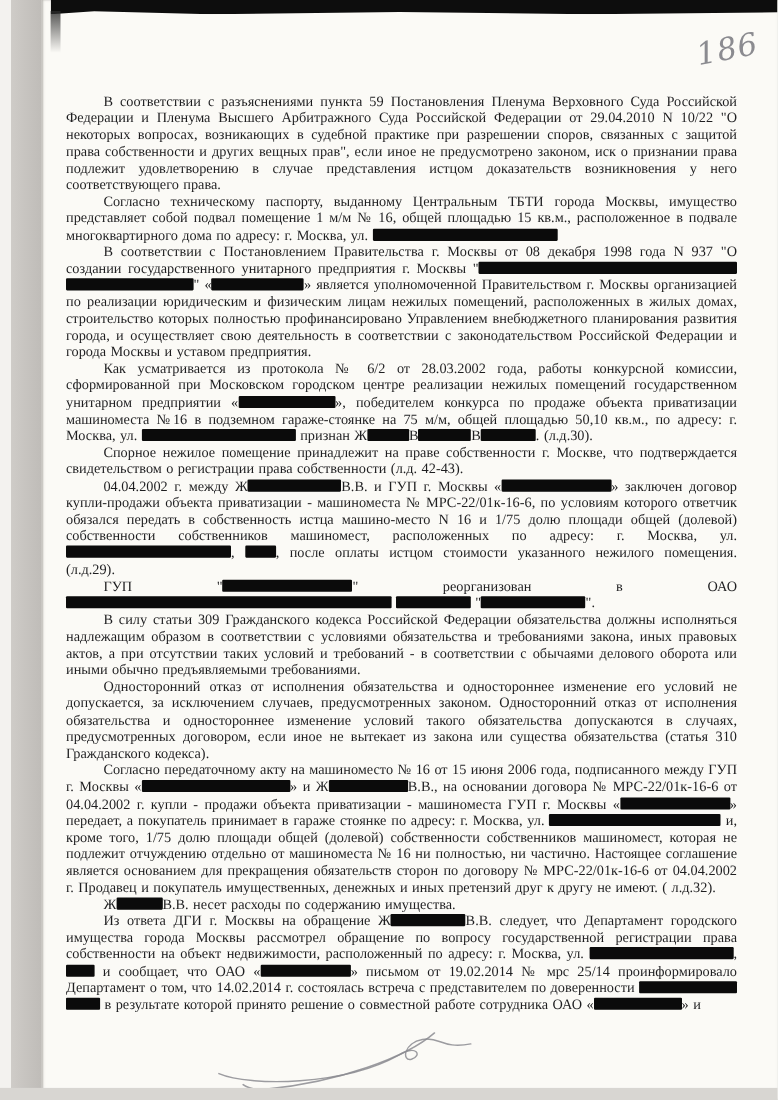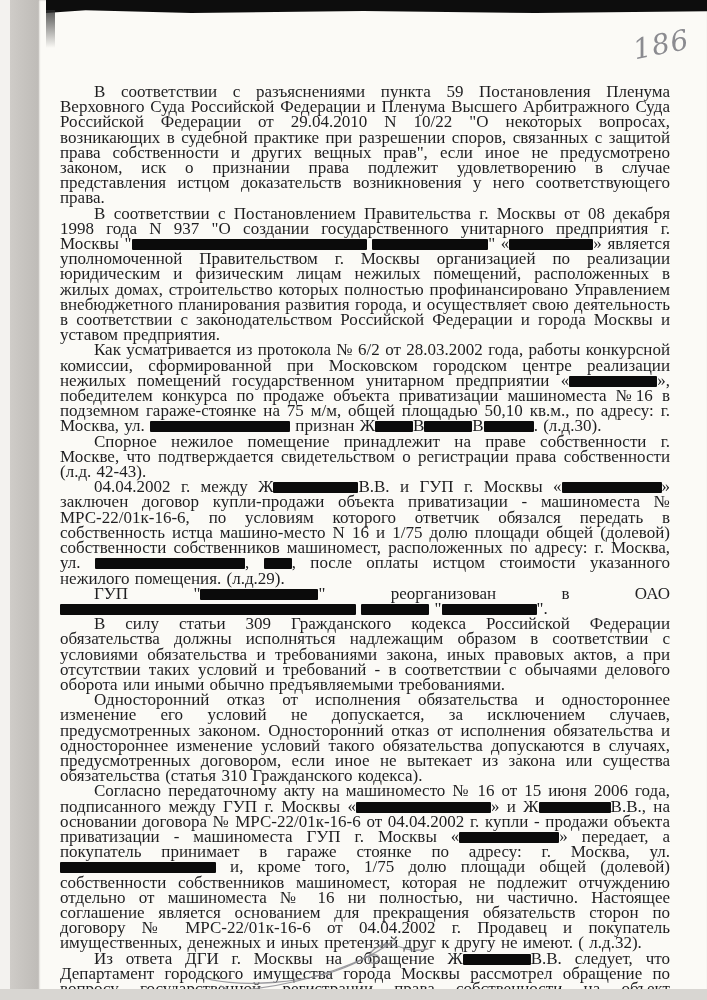--- a/index.html
+++ b/index.html
@@ -51,21 +51,21 @@
     transform:rotate(-11deg);
     letter-spacing:1px;
   }
   .content{
     position:absolute;left:60px;top:84px;width:610px;
   }
   .para{
     margin:0;
     text-indent:34px;
     text-align:justify;
-    font-size:17px;
+    font-size:13px;
     line-height:15.2px;
     color:var(--ink);
     word-spacing:0.06em;
   }
   .redaction{
     display:inline-block;
     height:11px;
     background:var(--redaction);
     vertical-align:-1px;
     border-radius:1px;
@@ -83,28 +83,30 @@
 
 <div class="page"></div>
 <div class="scan-gutter"></div>
 <div class="edge-bar"></div>
 <div class="corner-shadow"></div>
 
 <div class="page-num">186</div>
 
 <div class="content">
     <p class="para">В соответствии с разъяснениями пункта 59 Постановления Пленума Верховного Суда Российской Федерации и Пленума Высшего Арбитражного Суда Российской Федерации от 29.04.2010 N 10/22 "О некоторых вопросах, возникающих в судебной практике при разрешении споров, связанных с защитой права собственности и других вещных прав", если иное не предусмотрено законом, иск о признании права подлежит удовлетворению в случае представления истцом доказательств возникновения у него соответствующего права.</p>
+    <p class="para">Согласно техническому паспорту, выданному Центральным ТБТИ города Москвы, имущество представляет собой подвал помещение 1 м/м № 16, общей площадью 15 кв.м., расположенное в подвале многоквартирного дома по адресу: г. Москва, ул. <span class="redaction" style="width: 168px;"></span></p>
     <p class="para">В соответствии с Постановлением Правительства г. Москвы от 08 декабря 1998 года N 937 "О создании государственного унитарного предприятия г. Москвы "<span class="redaction" style="width: 235px;"></span> <span class="redaction" style="width: 116px;"></span>" «<span class="redaction" style="width: 84px;"></span>» является уполномоченной Правительством г. Москвы организацией по реализации юридическим и физическим лицам нежилых помещений, расположенных в жилых домах, строительство которых полностью профинансировано Управлением внебюджетного планирования развития города, и осуществляет свою деятельность в соответствии с законодательством Российской Федерации и города Москвы и уставом предприятия.</p>
     <p class="para">Как усматривается из протокола № 6/2 от 28.03.2002 года, работы конкурсной комиссии, сформированной при Московском городском центре реализации нежилых помещений государственном унитарном предприятии «<span class="redaction" style="width: 88px;"></span>», победителем конкурса по продаже объекта приватизации машиноместа №16 в подземном гараже-стоянке на 75 м/м, общей площадью 50,10 кв.м., по адресу: г. Москва, ул. <span class="redaction" style="width: 140px;"></span> признан Ж<span class="redaction" style="width: 38px;"></span>В<span class="redaction" style="width: 48px;"></span>В<span class="redaction" style="width: 50px;"></span>. (л.д.30).</p>
     <p class="para">Спорное нежилое помещение принадлежит на праве собственности г. Москве, что подтверждается свидетельством о регистрации права собственности (л.д. 42-43).</p>
     <p class="para">04.04.2002 г. между Ж<span class="redaction" style="width: 85px;"></span>В.В. и ГУП г. Москвы «<span class="redaction" style="width: 100px;"></span>» заключен договор купли-продажи объекта приватизации - машиноместа № МРС-22/01к-16-6, по условиям которого ответчик обязался передать в собственность истца машино-место N 16 и 1/75 долю площади общей (долевой) собственности собственников машиномест, расположенных по адресу: г. Москва, ул. <span class="redaction" style="width: 150px;"></span>, <span class="redaction" style="width: 28px;"></span>, после оплаты истцом стоимости указанного нежилого помещения. (л.д.29).</p>
     <p class="para">ГУП "<span class="redaction" style="width: 118px;"></span>" реорганизован в ОАО <span class="redaction" style="width: 296px;"></span> <span class="redaction" style="width: 68px;"></span> "<span class="redaction" style="width: 95px;"></span>".</p>
     <p class="para">В силу статьи 309 Гражданского кодекса Российской Федерации обязательства должны исполняться надлежащим образом в соответствии с условиями обязательства и требованиями закона, иных правовых актов, а при отсутствии таких условий и требований - в соответствии с обычаями делового оборота или иными обычно предъявляемыми требованиями.</p>
     <p class="para">Односторонний отказ от исполнения обязательства и одностороннее изменение его условий не допускается, за исключением случаев, предусмотренных законом. Односторонний отказ от исполнения обязательства и одностороннее изменение условий такого обязательства допускаются в случаях, предусмотренных договором, если иное не вытекает из закона или существа обязательства (статья 310 Гражданского кодекса).</p>
     <p class="para">Согласно передаточному акту на машиноместо № 16 от 15 июня 2006 года, подписанного между ГУП г. Москвы «<span class="redaction" style="width: 135px;"></span>» и Ж<span class="redaction" style="width: 72px;"></span>В.В., на основании договора № МРС-22/01к-16-6 от 04.04.2002 г. купли - продажи объекта приватизации - машиноместа ГУП г. Москвы «<span class="redaction" style="width: 100px;"></span>» передает, а покупатель принимает в гараже стоянке по адресу: г. Москва, ул. <span class="redaction" style="width: 156px;"></span> и, кроме того, 1/75 долю площади общей (долевой) собственности собственников машиномест, которая не подлежит отчуждению отдельно от машиноместа № 16 ни полностью, ни частично. Настоящее соглашение является основанием для прекращения обязательств сторон по договору № МРС-22/01к-16-6 от 04.04.2002 г. Продавец и покупатель имущественных, денежных и иных претензий друг к другу не имеют. ( л.д.32).</p>
+    <p class="para">Ж<span class="redaction" style="width: 42px;"></span>В.В. несет расходы по содержанию имущества.</p>
     <p class="para">Из ответа ДГИ г. Москвы на обращение Ж<span class="redaction" style="width: 68px;"></span>В.В. следует, что Департамент городского имущества города Москвы рассмотрел обращение по вопросу государственной регистрации права собственности на объект недвижимости, расположенный по адресу: г. Москва, ул. <span class="redaction" style="width: 131px;"></span>, <span class="redaction" style="width: 26px;"></span> и сообщает, что ОАО «<span class="redaction" style="width: 82px;"></span>» письмом от 19.02.2014 № мрс 25/14 проинформировало Департамент о том, что 14.02.2014 г. состоялась встреча с представителем по доверенности <span class="redaction" style="width: 89px;"></span> <span class="redaction" style="width: 31px;"></span> в результате которой принято решение о совместной работе сотрудника ОАО «<span class="redaction" style="width: 80px;"></span>» и</p>
   </div>
 
 <svg class="signature" viewBox="0 0 256 60" xmlns="http://www.w3.org/2000/svg">
   <path d="M 14,42 C 42,54 128,53 178,25 C 194,15 199,26 189,29 C 180,31 182,14 199,11 C 215,8 217,20 243,15"></path>
   <path d="M 210,5 C 185,27 122,50 58,56 C 48,57 40,55 36,52"></path>
 </svg>
 
 <div class="bottom-edge"></div>
 

